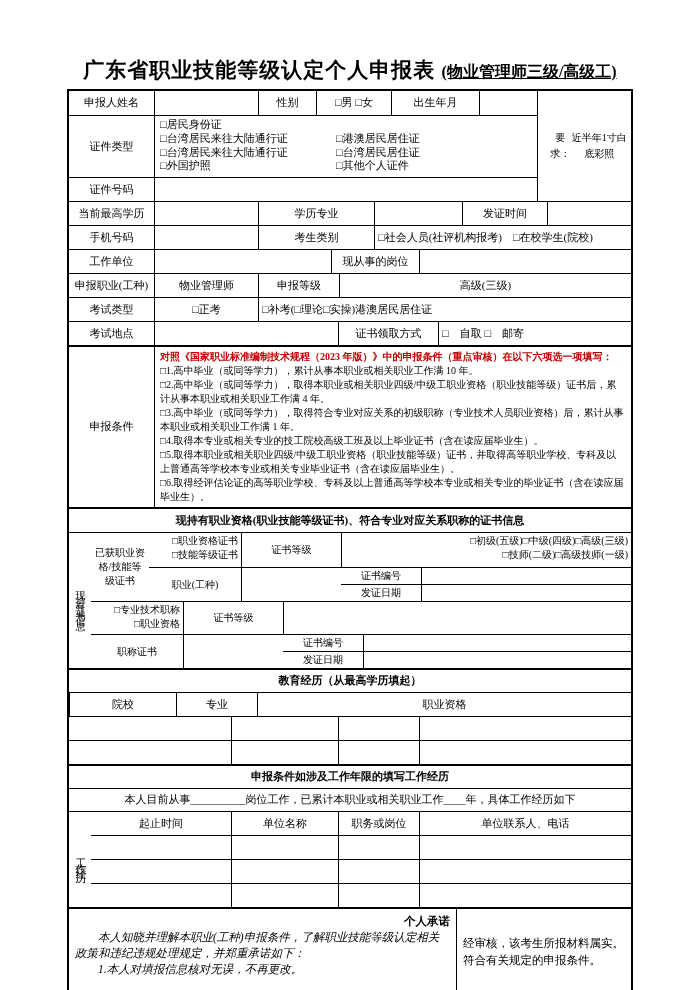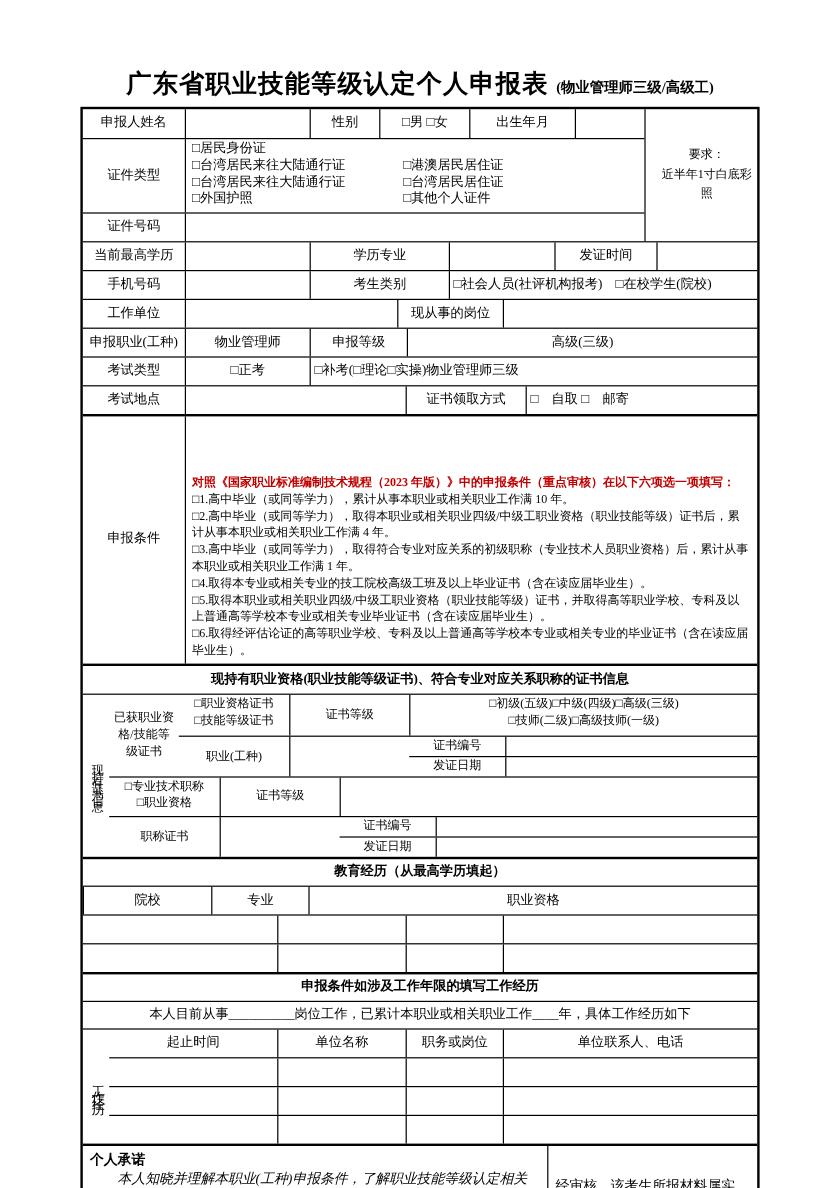--- a/index.html
+++ b/index.html
@@ -1,44 +1,44 @@
 <!DOCTYPE html>
 <html><head>
 <meta charset="utf-8">
 <style>
   * { margin:0; padding:0; box-sizing:border-box; }
   html,body { width:700px; height:990px; background:#fff; color:#000;
     font-family:"Liberation Serif","DejaVu Serif",serif; }
   .page { position:relative; width:700px; height:990px; overflow:hidden; }
   .page-title { text-align:center; margin-top:56px; font-weight:bold; font-size:21px; letter-spacing:1px; white-space:nowrap; }
-  .page-title .suffix { font-size:12px; letter-spacing:0; }
+  .page-title .suffix { font-size:16px; letter-spacing:0;text-decoration:underline; }
   .form { width:566px; margin:5px auto 0; border:2px solid #000; font-size:11px; line-height:1.25; }
   .r { display:flex; border-top:1px solid #000; align-items:stretch; }
   .r.first { border-top:none; }
   .r.thick { border-top-width:2px; }
   .c { border-left:1px solid #000; display:flex; align-items:center; justify-content:center;
        text-align:center; padding:1px 3px; min-height:23px; }
   .c.first { border-left:none; }
   .c.la { justify-content:flex-start; text-align:left; }
   .c.blk { display:block; text-align:left; }
   .grow { flex:1 1 auto; min-width:0; }
   .fx { flex:0 0 auto; }.w22{width:22px}.w58{width:58px}.w75{width:75px}.w80{width:80px}
   .w81{width:81px}.w85{width:85px}.w88{width:88px}.w92{width:92px}.w94{width:94px}
   .w100{width:100px}.w104{width:104px}.w107{width:107px}.w116{width:116px}.w140{width:140px}
   .w162{width:162px}.w177{width:177px}.w184{width:184px}.w175{width:175px}.h22{min-height:22px}
   .bold { font-weight:bold; }
   .sec { font-weight:bold; justify-content:center; }
   .vert { writing-mode:vertical-lr; text-orientation:upright; letter-spacing:5px;
           justify-content:center; padding:4px 1px; }
-  .photo { flex-direction:column; font-size:10px; line-height:1.6;padding-left:12px; }
+  .photo { font-size:10px; line-height:1.6;padding-left:12px; }
   .opt2col { display:flex; }
   .opt2col .c1 { display:inline-block; width:176px; }
   .small { font-size:10px; line-height:14px; }
-  .red { color:#c00000; font-weight:bold;margin-top:46px; }
-  .twoline div { line-height:14px; text-align:center;font-family:Liberation Serif, serif; }
+  .red { color:#c00000; font-weight:bold; }
+  .twoline div { line-height:14px; text-align:right;font-family:Liberation Serif, serif; }
   .commit-left { display:flex; flex-direction:column; font-size:11.5px; line-height:16px; padding:4px 6px 6px; }
   .commit-right { display:flex; flex-direction:column; font-size:11.5px; line-height:17px; padding:26px 6px 8px; }
   .indent { text-indent:2em;font-style:italic; }
 </style>
 </head>
 <body>
 
 <div class="page">
 
   <div class="page-title">
@@ -113,21 +113,21 @@
     <div class="r">
       <div class="c first fx w85">申报职业(工种)</div>
       <div class="c fx w104">物业管理师</div>
       <div class="c fx w81">申报等级</div>
       <div class="c grow">高级(三级)</div>
     </div>
 
     <div class="r">
       <div class="c first fx w85">考试类型</div>
       <div class="c fx w104">□正考</div>
-      <div class="c grow la">□补考(□理论□实操)物业管理师三级</div>
+      <div class="c grow la">□补考(□理论□实操)港澳居民居住证</div>
     </div>
 
     <div class="r">
       <div class="c first fx w85">考试地点</div>
       <div class="c fx w184"></div>
       <div class="c fx w100">证书领取方式</div>
       <div class="c grow la">□　自取 □　邮寄</div>
     </div>
 
 
@@ -264,21 +264,21 @@
           <div class="c first fx w140 h22"></div>
           <div class="c fx w107"></div>
           <div class="c fx w81"></div>
           <div class="c grow"></div>
         </div>
       </div>
     </div>
 
     <div class="r thick" style="min-height:140px">
       <div class="c first grow blk commit-left">
-        <div class="bold" style="text-align:left">个人承诺</div>
+        <div class="bold" style="text-align:right">个人承诺</div>
         <div class="indent">本人知晓并理解本职业(工种)申报条件，了解职业技能等级认定相关政策和违纪违规处理规定，并郑重承诺如下：</div>
         <div class="indent">1.本人对填报信息核对无误，不再更改。</div>
 
       </div>
       <div class="c fx w175 blk commit-right">
         <div>经审核，该考生所报材料属实。符合有关规定的申报条件。</div>
 
       </div>
     </div>
 

